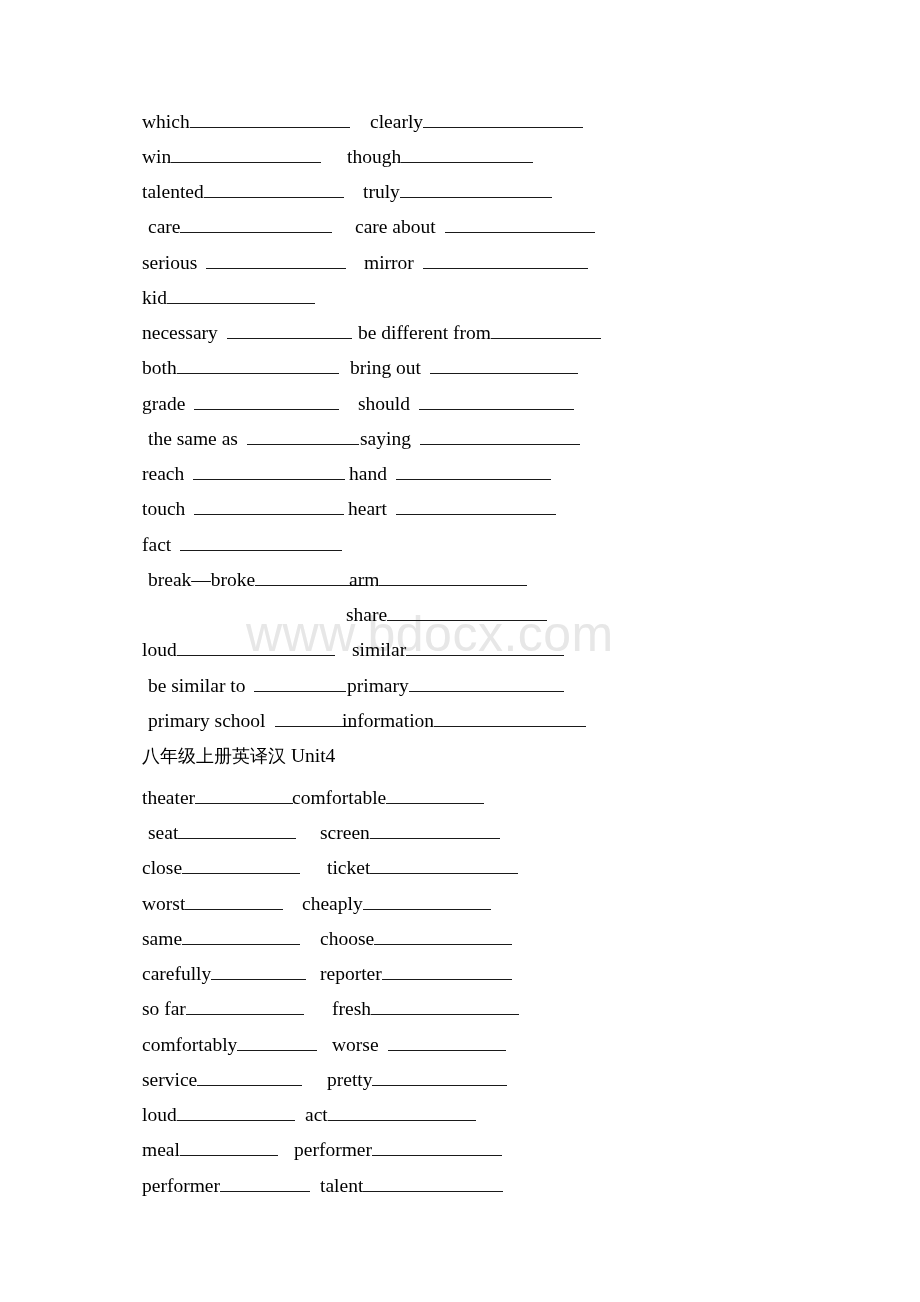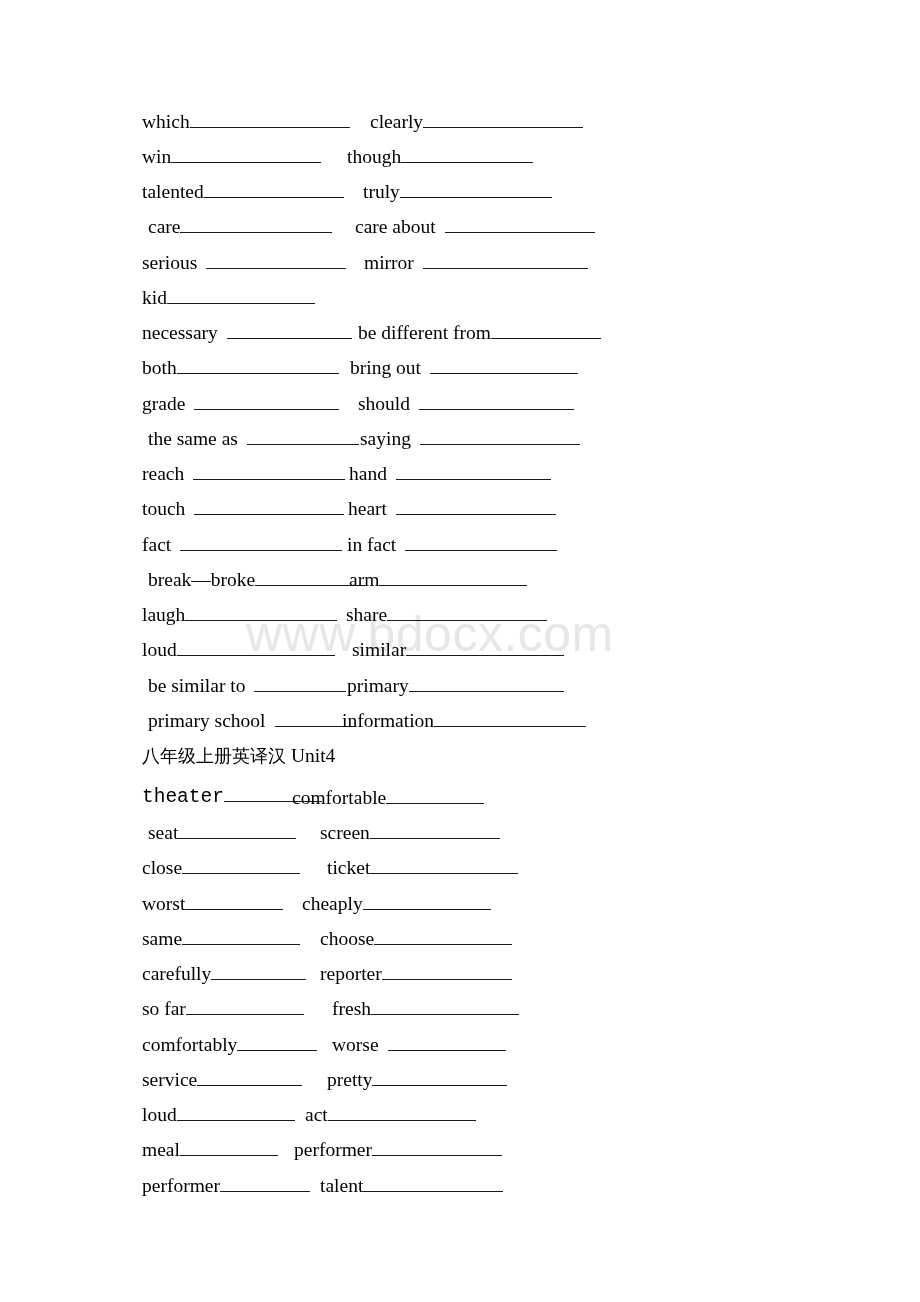--- a/index.html
+++ b/index.html
@@ -150,45 +150,43 @@
       <div class="word-row" style="top: 456px; left: 142px;">
         <span class="cell cell-left gap-md" style="left: 0px;"><span class="term">reach</span><span class="blank" style="width: 152px;"></span></span>
         <span class="cell cell-right gap-md" style="left: 207px;"><span class="term">hand</span><span class="blank" style="width: 155px;"></span></span>
       </div>
       <div class="word-row" style="top: 491px; left: 142px;">
         <span class="cell cell-left gap-md" style="left: 0px;"><span class="term">touch</span><span class="blank" style="width: 150px;"></span></span>
         <span class="cell cell-right gap-md" style="left: 206px;"><span class="term">heart</span><span class="blank" style="width: 160px;"></span></span>
       </div>
       <div class="word-row" style="top: 527px; left: 142px;">
         <span class="cell cell-left gap-md" style="left: 0px;"><span class="term">fact</span><span class="blank" style="width: 162px;"></span></span>
-        <span class="cell cell-right gap-md" style="left: 205px;"><span class="term">in fact</span><span class="blank" style="width: 152px;"></span></span>
       </div>
       <div class="word-row" style="top: 562px; left: 142px;">
         <span class="cell cell-left gap-none" style="left: 6px;"><span class="term">break—broke</span><span class="blank" style="width: 110px;"></span></span>
         <span class="cell cell-right gap-none" style="left: 207px;"><span class="term">arm</span><span class="blank" style="width: 148px;"></span></span>
       </div>
       <div class="word-row" style="top: 597px; left: 142px;">
-        <span class="cell cell-left gap-none" style="left: 0px;"><span class="term">laugh</span><span class="blank" style="width: 152px;"></span></span>
         <span class="cell cell-right gap-none" style="left: 204px;"><span class="term">share</span><span class="blank" style="width: 160px;"></span></span>
       </div>
       <div class="word-row" style="top: 632px; left: 142px;">
         <span class="cell cell-left gap-none" style="left: 0px;"><span class="term">loud</span><span class="blank" style="width: 158px;"></span></span>
         <span class="cell cell-right gap-none" style="left: 210px;"><span class="term">similar</span><span class="blank" style="width: 158px;"></span></span>
       </div>
       <div class="word-row" style="top: 668px; left: 142px;">
         <span class="cell cell-right gap-none" style="left: 205px;"><span class="term">primary</span><span class="blank" style="width: 155px;"></span></span>
         <span class="cell cell-left gap-md" style="left: 6px;"><span class="term">be similar to</span><span class="blank" style="width: 92px;"></span></span>
       </div>
       <div class="word-row" style="top: 703px; left: 142px;">
         <span class="cell cell-left gap-md" style="left: 6px;"><span class="term">primary school</span><span class="blank" style="width: 80px;"></span></span>
         <span class="cell cell-right gap-none" style="left: 200px;"><span class="term">information</span><span class="blank" style="width: 152px;"></span></span>
       </div>
       <div class="section-heading" style="top: 738px;"><span class="cn">八年级上册英译汉</span><span> Unit4</span></div>
       <div class="word-row" style="top: 780px; left: 142px;">
-        <span class="cell cell-left gap-none" style="left: 0px; font-family: Liberation Mono, monospace;"><span class="term">theater</span><span class="blank" style="width: 98px;"></span></span>
+        <span class="cell cell-left gap-none" style="left: 0px;"><span class="term">theater</span><span class="blank" style="width: 98px;"></span></span>
         <span class="cell cell-right gap-none" style="left: 150px;"><span class="term">comfortable</span><span class="blank" style="width: 98px;"></span></span>
       </div>
       <div class="word-row" style="top: 815px; left: 142px;">
         <span class="cell cell-left gap-none" style="left: 6px;"><span class="term">seat</span><span class="blank" style="width: 118px;"></span></span>
         <span class="cell cell-right gap-none" style="left: 178px;"><span class="term">screen</span><span class="blank" style="width: 130px;"></span></span>
       </div>
       <div class="word-row" style="top: 850px; left: 142px;">
         <span class="cell cell-left gap-none" style="left: 0px;"><span class="term">close</span><span class="blank" style="width: 118px;"></span></span>
         <span class="cell cell-right gap-none" style="left: 185px;"><span class="term">ticket</span><span class="blank" style="width: 148px;"></span></span>
       </div>

